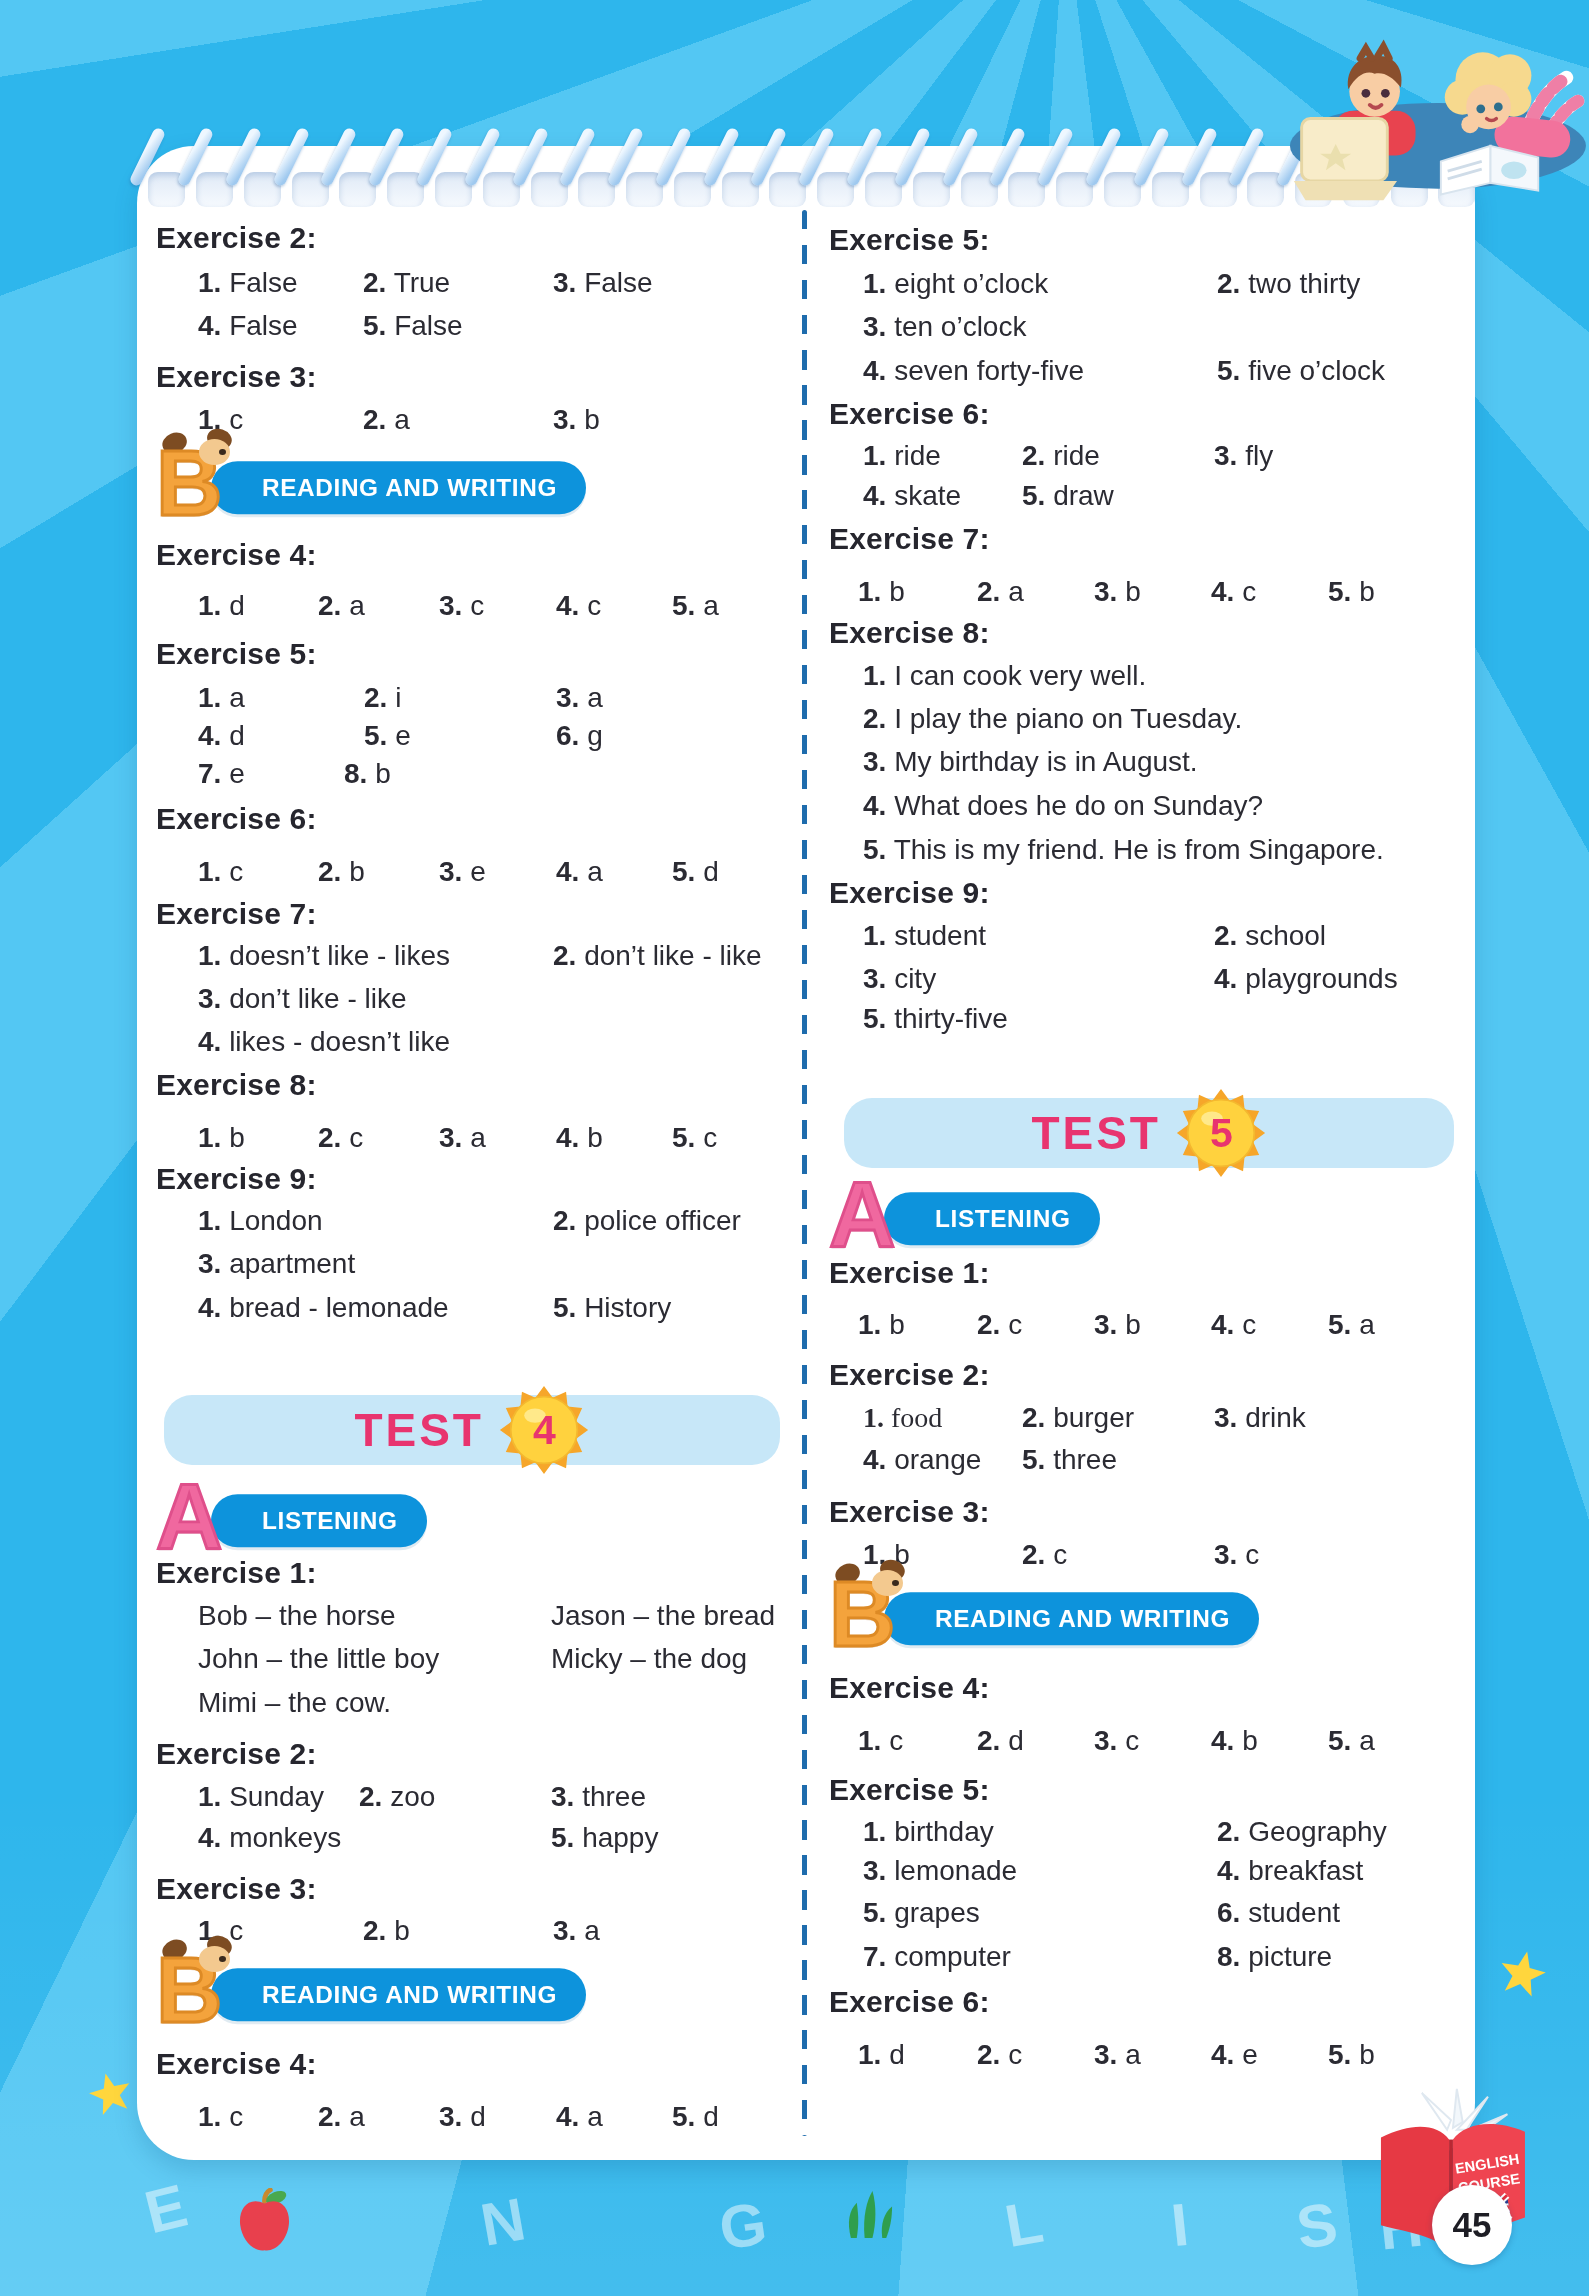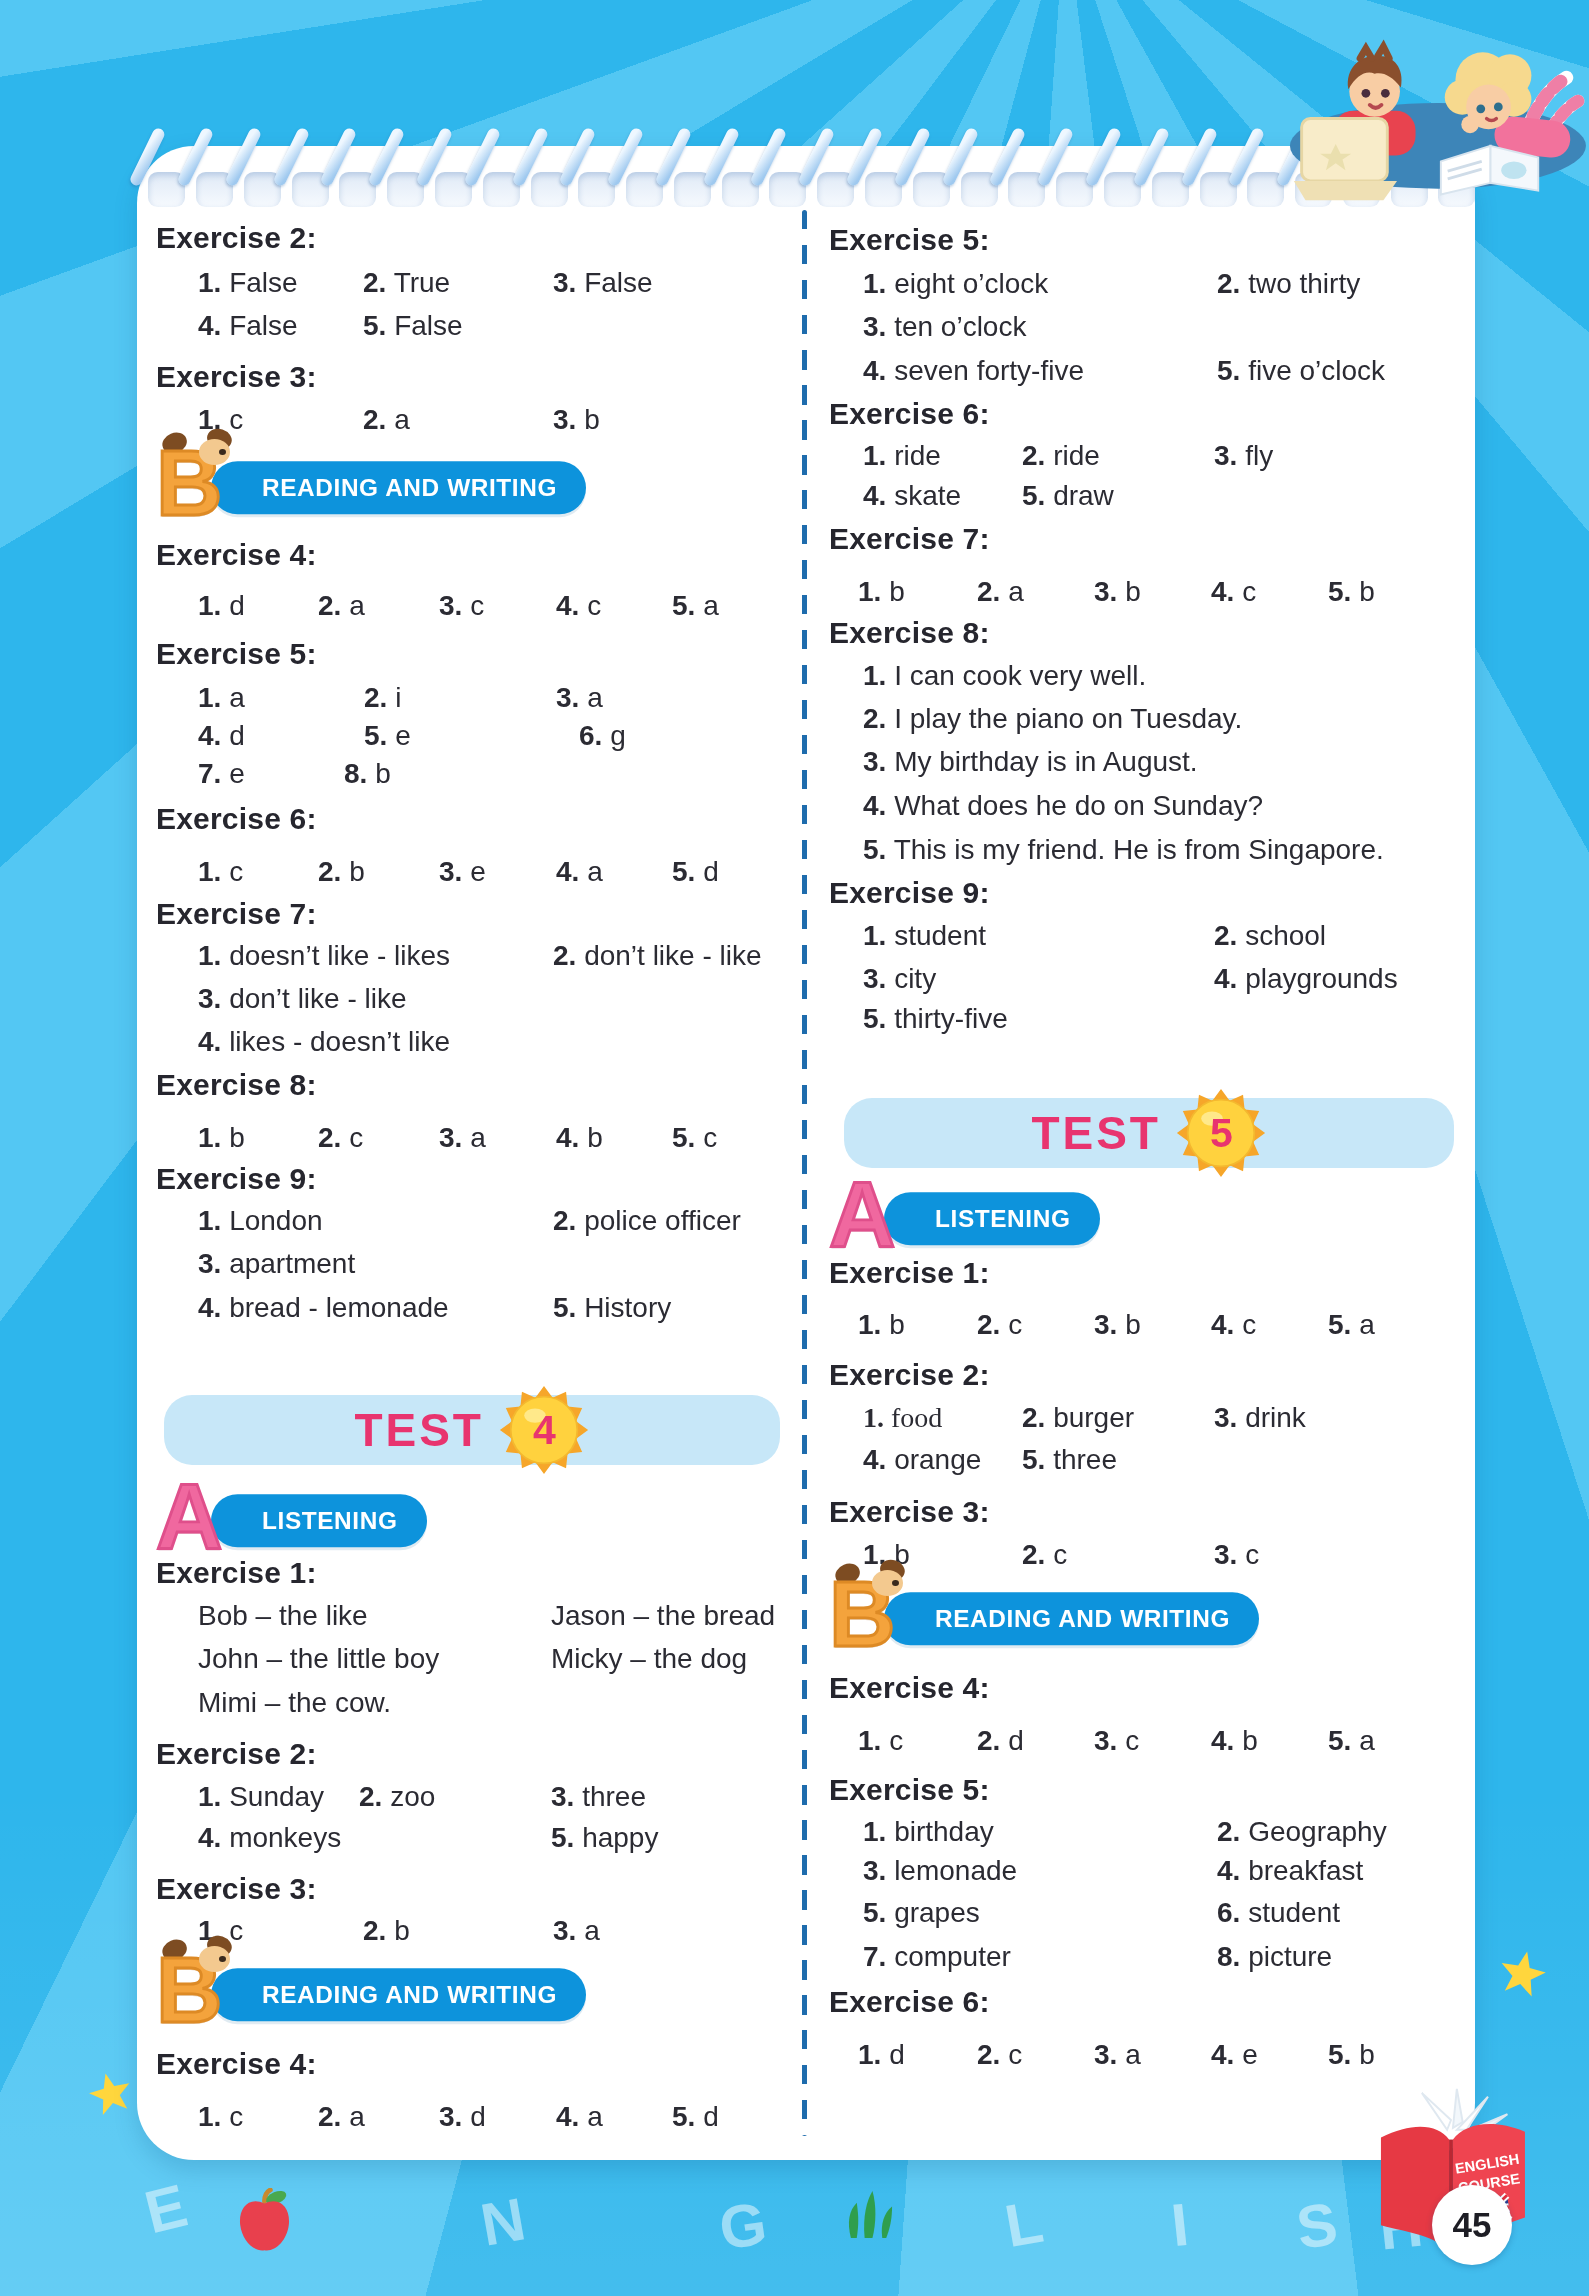--- a/index.html
+++ b/index.html
@@ -270,21 +270,21 @@
     <div class="ans" style="left: 318px; top: 607px;"><span class="num">2.</span> a</div>
     <div class="ans" style="left: 439px; top: 607px;"><span class="num">3.</span> c</div>
     <div class="ans" style="left: 556px; top: 607px;"><span class="num">4.</span> c</div>
     <div class="ans" style="left: 672px; top: 607px;"><span class="num">5.</span> a</div>
     <div class="ex-header" style="left: 156px; top: 655px;">Exercise 5:</div>
     <div class="ans" style="left: 198px; top: 699px;"><span class="num">1.</span> a</div>
     <div class="ans" style="left: 364px; top: 699px;"><span class="num">2.</span> i</div>
     <div class="ans" style="left: 556px; top: 699px;"><span class="num">3.</span> a</div>
     <div class="ans" style="left: 198px; top: 737px;"><span class="num">4.</span> d</div>
     <div class="ans" style="left: 364px; top: 737px;"><span class="num">5.</span> e</div>
-    <div class="ans" style="left: 579px; top: 737px;"><span class="num">6.</span> g</div>
+    <div class="ans" style="left: 556px; top: 737px;"><span class="num">6.</span> g</div>
     <div class="ans" style="left: 198px; top: 775px;"><span class="num">7.</span> e</div>
     <div class="ans" style="left: 344px; top: 775px;"><span class="num">8.</span> b</div>
     <div class="ex-header" style="left: 156px; top: 820px;">Exercise 6:</div>
     <div class="ans" style="left: 198px; top: 873px;"><span class="num">1.</span> c</div>
     <div class="ans" style="left: 318px; top: 873px;"><span class="num">2.</span> b</div>
     <div class="ans" style="left: 439px; top: 873px;"><span class="num">3.</span> e</div>
     <div class="ans" style="left: 556px; top: 873px;"><span class="num">4.</span> a</div>
     <div class="ans" style="left: 672px; top: 873px;"><span class="num">5.</span> d</div>
     <div class="ex-header" style="left: 156px; top: 915px;">Exercise 7:</div>
     <div class="ans" style="left: 198px; top: 957px;"><span class="num">1.</span> doesn’t like - likes</div>
@@ -312,21 +312,21 @@
           <ellipse cx="40" cy="34" rx="12" ry="8" fill="#ffe98a"></ellipse>
         </svg>
         <span class="sun-num">4</span>
       </div>
     </div>
     <div class="badge badge-a" style="left: 156px; top: 1521px;">
       <span class="pill">LISTENING</span>
       <span class="mascot">A</span>
     </div>
     <div class="ex-header" style="left: 156px; top: 1574px;">Exercise 1:</div>
-    <div class="ans" style="left: 198px; top: 1617px;">Bob – the like</div>
+    <div class="ans" style="left: 198px; top: 1617px;">Bob – the horse</div>
     <div class="ans" style="left: 551px; top: 1617px;">Jason – the bread</div>
     <div class="ans" style="left: 198px; top: 1660px;">John – the little boy</div>
     <div class="ans" style="left: 551px; top: 1660px;">Micky – the dog</div>
     <div class="ans" style="left: 198px; top: 1704px;">Mimi – the cow.</div>
     <div class="ex-header" style="left: 156px; top: 1755px;">Exercise 2:</div>
     <div class="ans" style="left: 198px; top: 1798px;"><span class="num">1.</span> Sunday</div>
     <div class="ans" style="left: 359px; top: 1798px;"><span class="num">2.</span> zoo</div>
     <div class="ans" style="left: 551px; top: 1798px;"><span class="num">3.</span> three</div>
     <div class="ans" style="left: 198px; top: 1839px;"><span class="num">4.</span> monkeys</div>
     <div class="ans" style="left: 551px; top: 1839px;"><span class="num">5.</span> happy</div>

